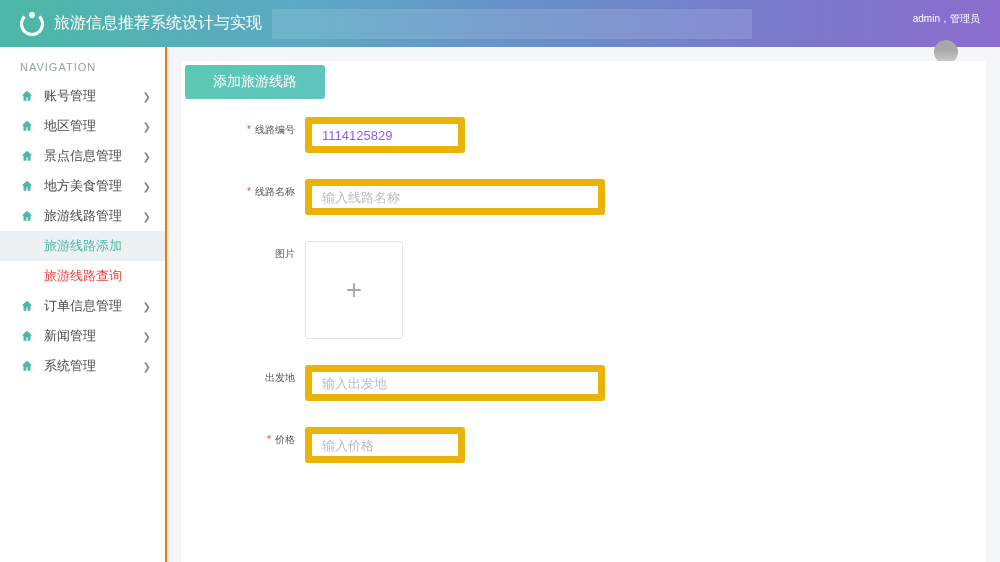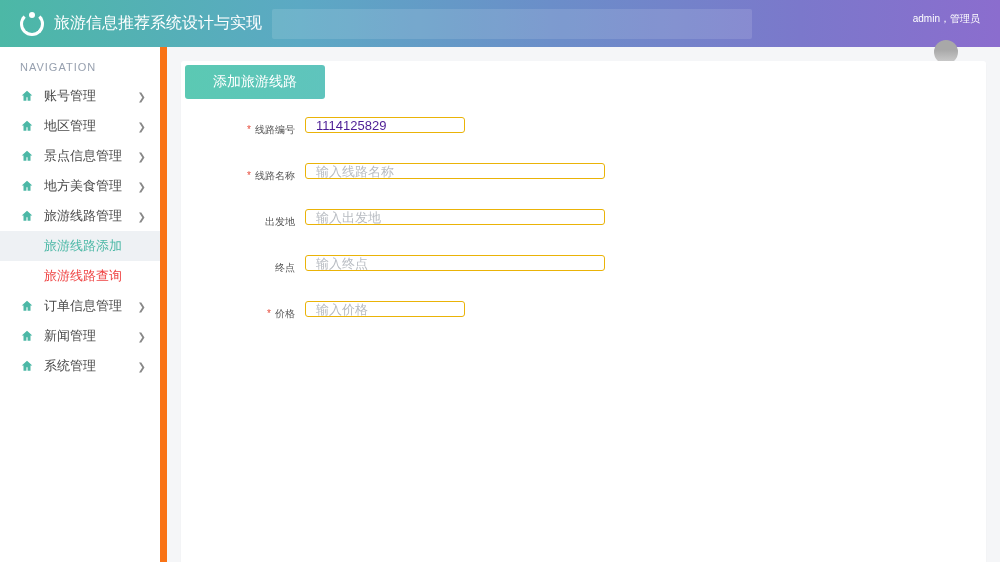--- a/index.html
+++ b/index.html
@@ -40,21 +40,21 @@
 .avatar {
   width: 24px; height: 24px; border-radius: 50%;
   background: linear-gradient(#a8a8a8 40%, #d0d0d0 100%);
   display:inline-block;
 }
 
 .layout { display: flex; height: calc(100% - 47px); }
 
 .sidebar {
   width: 167px; background: #fff; height: 100%;
-  border-right: 7px solid #f97316;
+  border-right: 2px solid #f97316;
 }
 .nav-title {
   color: #97a0af; font-size: 11px; letter-spacing: 1px;
   padding: 14px 20px 8px 20px; font-weight: 500;
 }
 .nav-item {
   display: flex; align-items: center;
   padding: 6px 14px 6px 20px;
   font-size: 13px; color: #4a4a4a;
   cursor: pointer;
@@ -92,25 +92,25 @@
   margin-bottom: 26px;
 }
 .form-label {
   width: 74px; text-align: right;
   font-size: 10px; color: #555;
   padding-top: 6px;
 }
 .form-label .req { color: #e74c3c; margin-right: 4px; }
 .form-input {
   margin-left: 10px;
-  width: 300px; height: 16px;
-  border: 1px solid #eab308;
+  width: 300px; height: 36px;
+  border: 7px solid #eab308;
   border-radius: 3px;
   padding: 0 10px;
-  font-size: 13px; color: #4c1d95;
+  font-size: 13px; color: #8b5cf6;
 }
 .form-input::placeholder { color: #b8bcc2; }
 .form-input.short { width: 160px; }
 .upload-box {
   margin-left: 10px;
   width: 98px; height: 98px;
   border: 1px solid #e3e5e8;
   border-radius: 3px;
   display: flex; align-items: center; justify-content: center;
   color: #aaa; font-size: 28px; font-weight: 200;
@@ -210,31 +210,33 @@
         <div class="form-row">
           <div class="form-label"><span class="req">*</span><span>线路编号</span></div>
           <input class="form-input short" value="1114125829" style="">
         </div>
 
         <div class="form-row">
           <div class="form-label"><span class="req">*</span><span>线路名称</span></div>
           <input class="form-input" placeholder="输入线路名称" style="">
         </div>
 
+        <div class="form-row">
+          <div class="form-label">图片</div>
+          <div class="upload-box">
+            <span>+</span>
+          </div>
+        </div>
 
         <div class="form-row">
           <div class="form-label">出发地</div>
           <input class="form-input" placeholder="输入出发地" style="">
         </div>
 
 
-        <div class="form-row">
-          <div class="form-label">终点</div>
-          <input class="form-input" placeholder="输入终点" style="">
-        </div>
 
         <div class="form-row">
           <div class="form-label"><span class="req">*</span><span>价格</span></div>
           <input class="form-input short" placeholder="输入价格" style="">
         </div>
 
       </div>
     </div>
   </div>
 </div>

